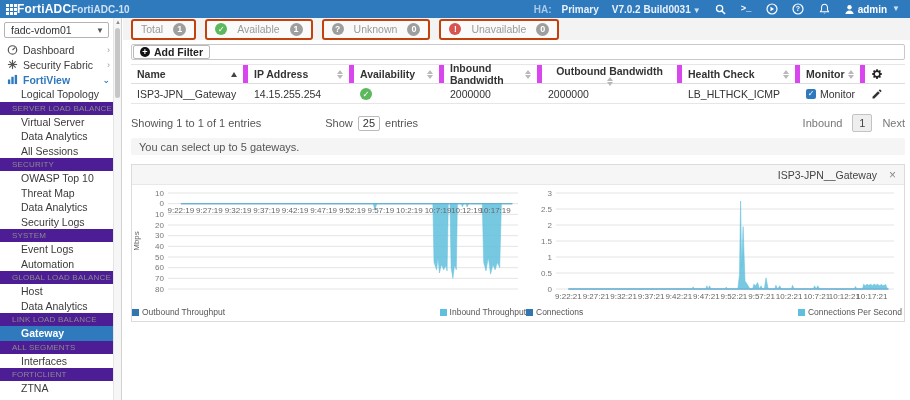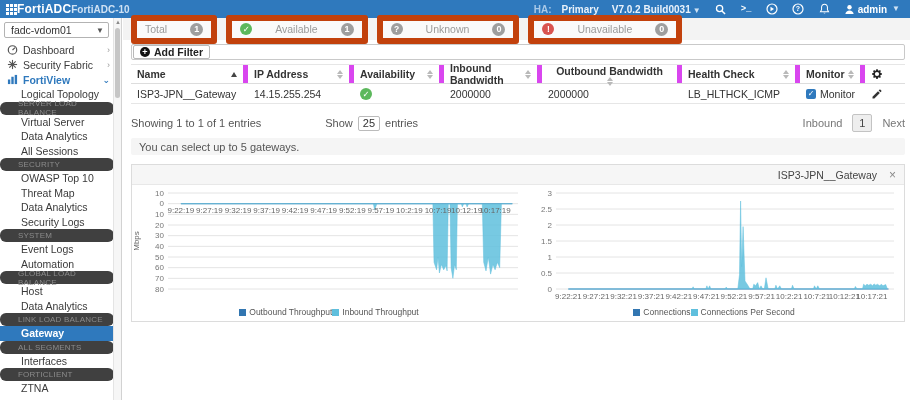--- a/index.html
+++ b/index.html
@@ -29,34 +29,34 @@
   .side { position:absolute; left:0; top:18px; width:122px; height:382px; background:#fff;
     border-right:1px solid #d2d2d2; }
   .vdom { margin:4px 12px 4px 4px; height:16px; border:1px solid #b3b3b3; border-radius:2px;
     display:flex; align-items:center; padding:0 4px 0 6px; font-size:10.5px; color:#333; background:#fff; cursor:pointer; }
   .vdom .vchev { margin-left:auto; font-size:8px; color:#555; }
   .menu { width:114px; }
   .m-nav { height:15px; display:flex; align-items:center; padding:0 4px 0 7px; gap:5px; cursor:pointer; }
   .m-nav .lbl { font-size:10.5px; color:#3a3a3a; }
   .m-nav .chev { margin-left:auto; color:#9a9a9a; font-size:9px; }
   .m-nav.active .lbl, .m-nav.active .chev { color:#2f79bd; font-weight:bold; }
-  .m-sec { height:13px; background:#404040; color:#8b8b8b; font-size:8px; letter-spacing:.2px;
-    display:flex; align-items:center; padding-left:18px;border-radius:6px; }
+  .m-sec { height:13px; background:#4c1d95; color:#8b8b8b; font-size:8px; letter-spacing:.2px;
+    display:flex; align-items:center; padding-left:12px; }
   .m-sub { height:14.5px; display:flex; align-items:center; padding-left:21px; font-size:10.5px; color:#3a3a3a; cursor:pointer; }
   .m-sub.sel { background:#2f79bd; color:#fff; font-weight:bold; }
   .micon { width:11px; height:11px; display:inline-flex; }
   .sb-track { position:absolute; right:0; top:0; width:8px; height:382px; background:#f6f6f6; border-left:1px solid #e4e4e4; }
   .sb-up { position:absolute; top:1px; left:1px; font-size:6px; color:#8a8a8a; }
   .sb-thumb { position:absolute; top:10px; left:1px; width:5px; height:70px; background:#c6c6c6; border-radius:3px; }
 
   
   .main { position:absolute; left:123px; top:18px; width:787px; height:382px; background:#fff; }
   .pillbar { position:absolute; left:0; top:0; width:787px; height:22px; background:#f3f3f3;
     display:flex; align-items:center; gap:9px; padding-left:8px; }
-  .pill { display:inline-flex; align-items:center; gap:23px; border:6px solid #c2410c; border-radius:3px;
+  .pill { display:inline-flex; align-items:center; gap:10px; border:2px solid #c2410c; border-radius:3px;
     background:#fafafa; padding:2px 8px; color:#9a9a9a; font-size:10.5px; cursor:pointer; }
   .badge { width:13px; height:13px; border-radius:50%; background:#9e9e9e; color:#fff;
     font-size:9px; font-weight:bold; display:inline-flex; align-items:center; justify-content:center; }
   .sico { width:12px; height:12px; border-radius:50%; color:#fff; font-size:8.5px; font-weight:bold;
     display:inline-flex; align-items:center; justify-content:center; }
   .sico.check { background:#5cb85c; } .sico.question { background:#9e9e9e; } .sico.exclamation { background:#d9534f; }
 
   .filterbar { position:absolute; left:8px; top:26px; width:774px; height:16px; border:1px solid #c9c9c9;
     border-radius:2px; background:#fff; display:flex; align-items:center; }
   .addfilter { display:inline-flex; align-items:center; gap:4px; border:1px solid #b9b9b9; border-radius:2px;
@@ -92,21 +92,21 @@
 
   .notice { position:absolute; left:8px; top:120px; width:774px; height:17px; background:#f5f5f5; border-radius:2px;
     display:flex; align-items:center; padding-left:8px; color:#555; }
 
   .panel { position:absolute; left:8px; top:146px; width:774px; height:158px; border:1px solid #dcdcdc; background:#fff; }
   .panel-h { height:20px; background:#f6f6f6; border-bottom:1px solid #e8e8e8; display:flex; align-items:center; }
   .panel-title { margin-left:auto; color:#444; font-size:10.5px; }
   .panel-x { margin:0 8px 0 12px; color:#8a8a8a; font-size:12px; cursor:pointer; line-height:1; }
   .charts { display:flex; }
   .chartbox { position:relative; }
-  .legend { display:flex; justify-content:center; align-items:center; gap:0; font-size:8.5px; color:#555; height:14px; }
+  .legend { display:flex; justify-content:space-between; align-items:center; gap:0; font-size:8.5px; color:#555; height:14px; }
   .lsq { display:inline-block; width:7px; height:7px; margin-right:3px; vertical-align:-1px; }
 </style>
 </head>
 <body>
 
 <div class="hdr">
   <div class="hdr-left">
     <span class="logo-grid">
         <i></i>
         <i></i>

